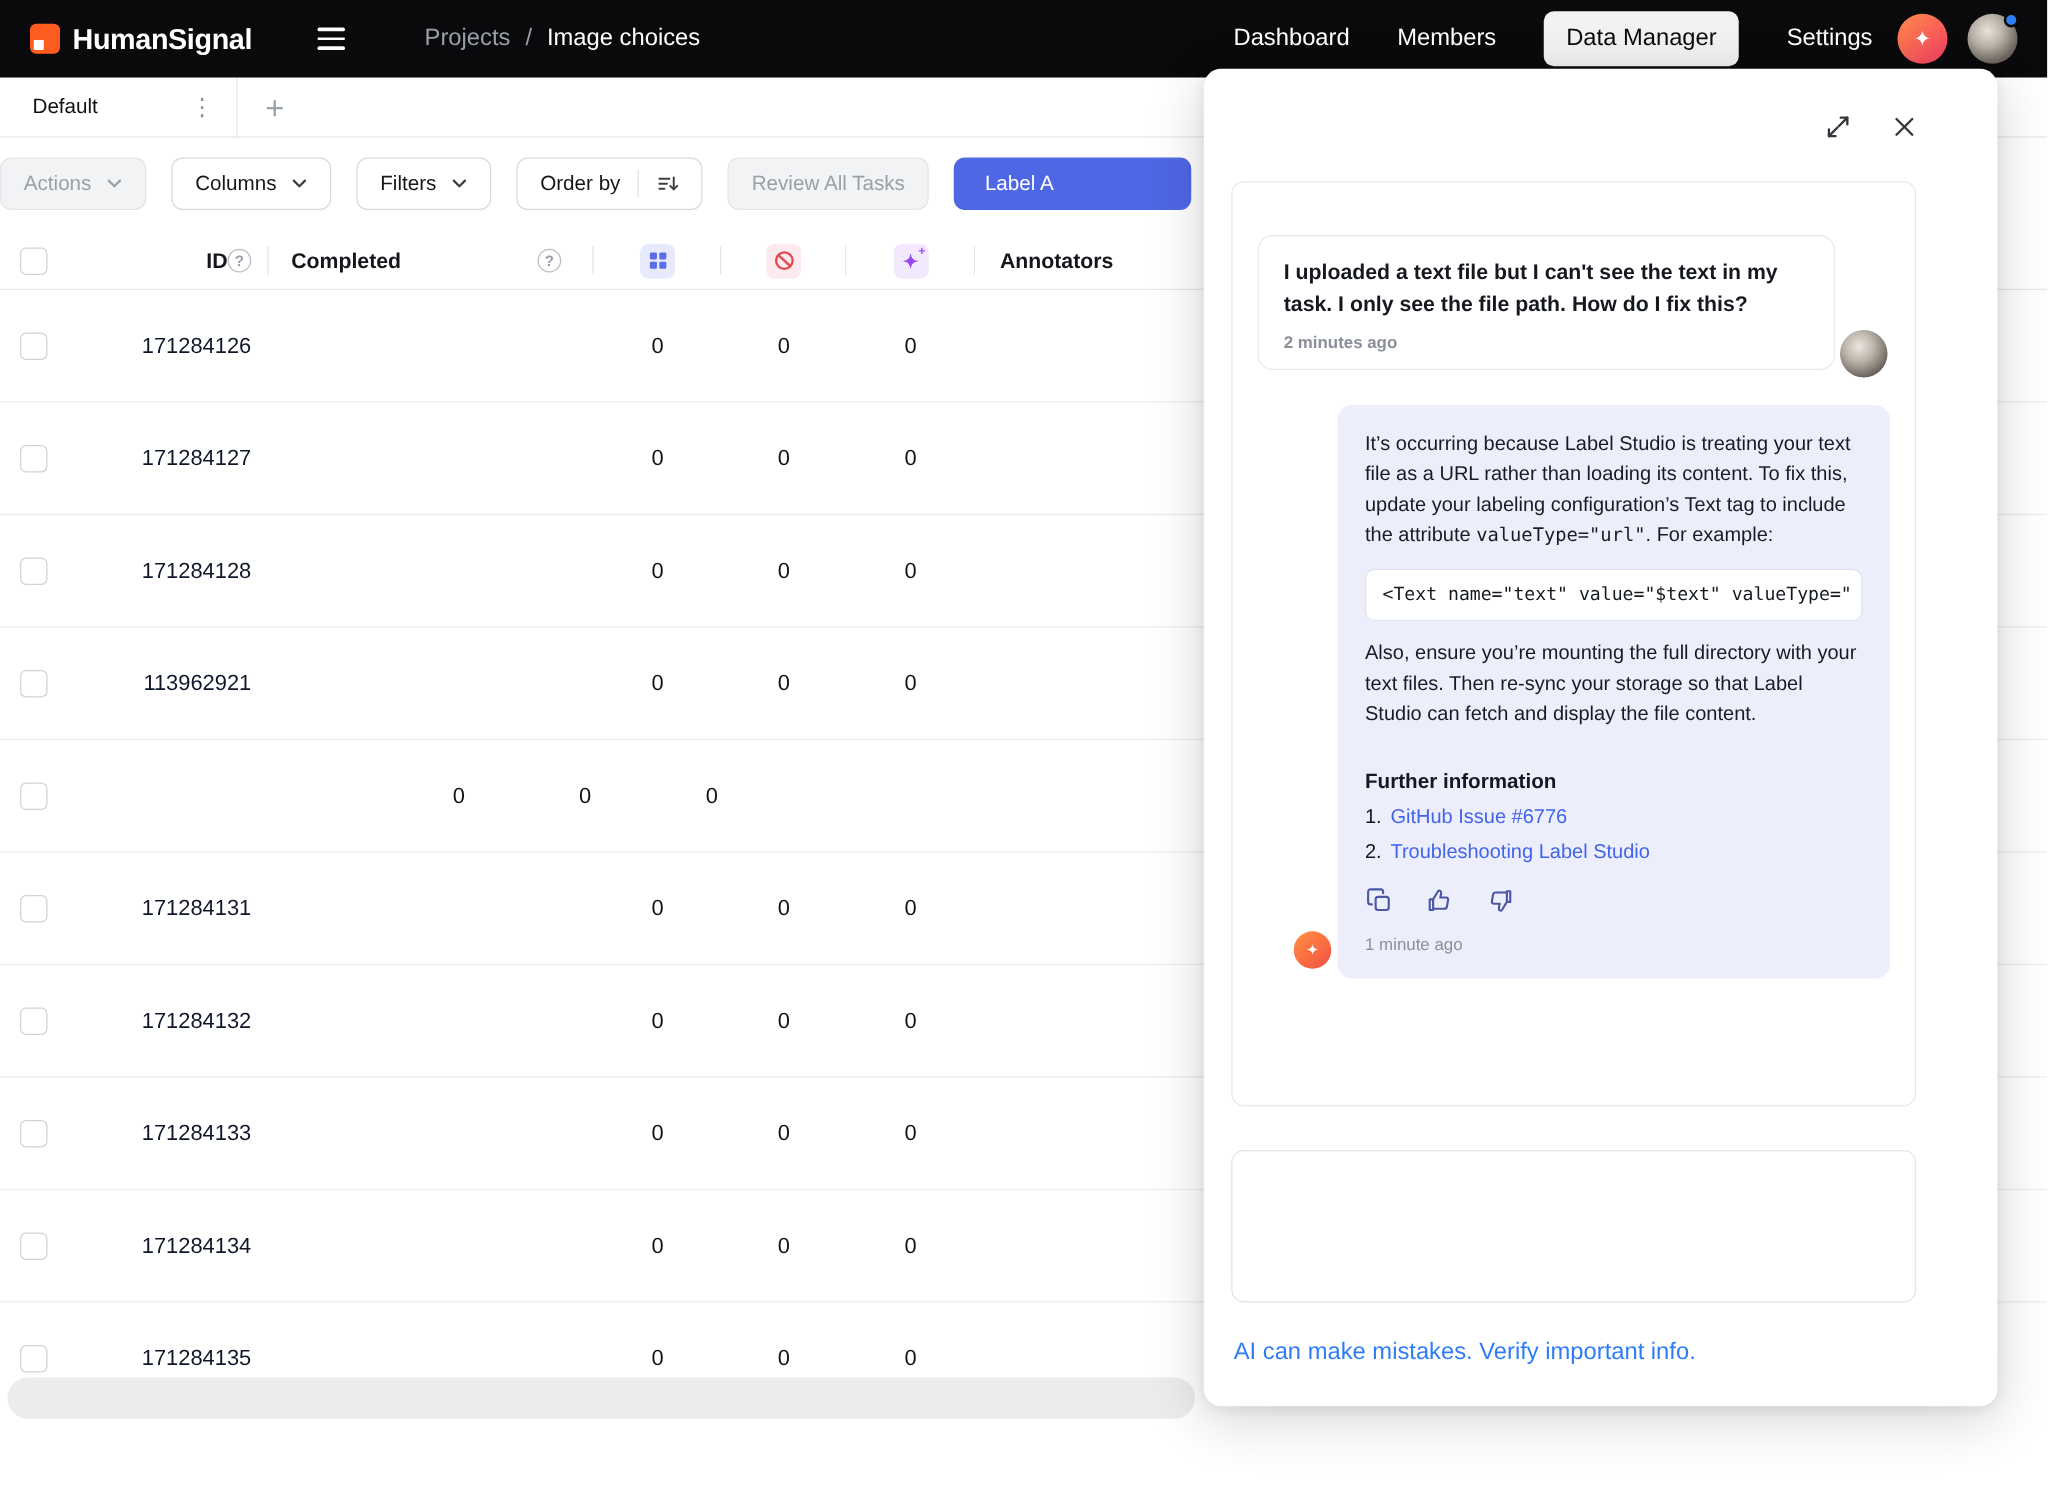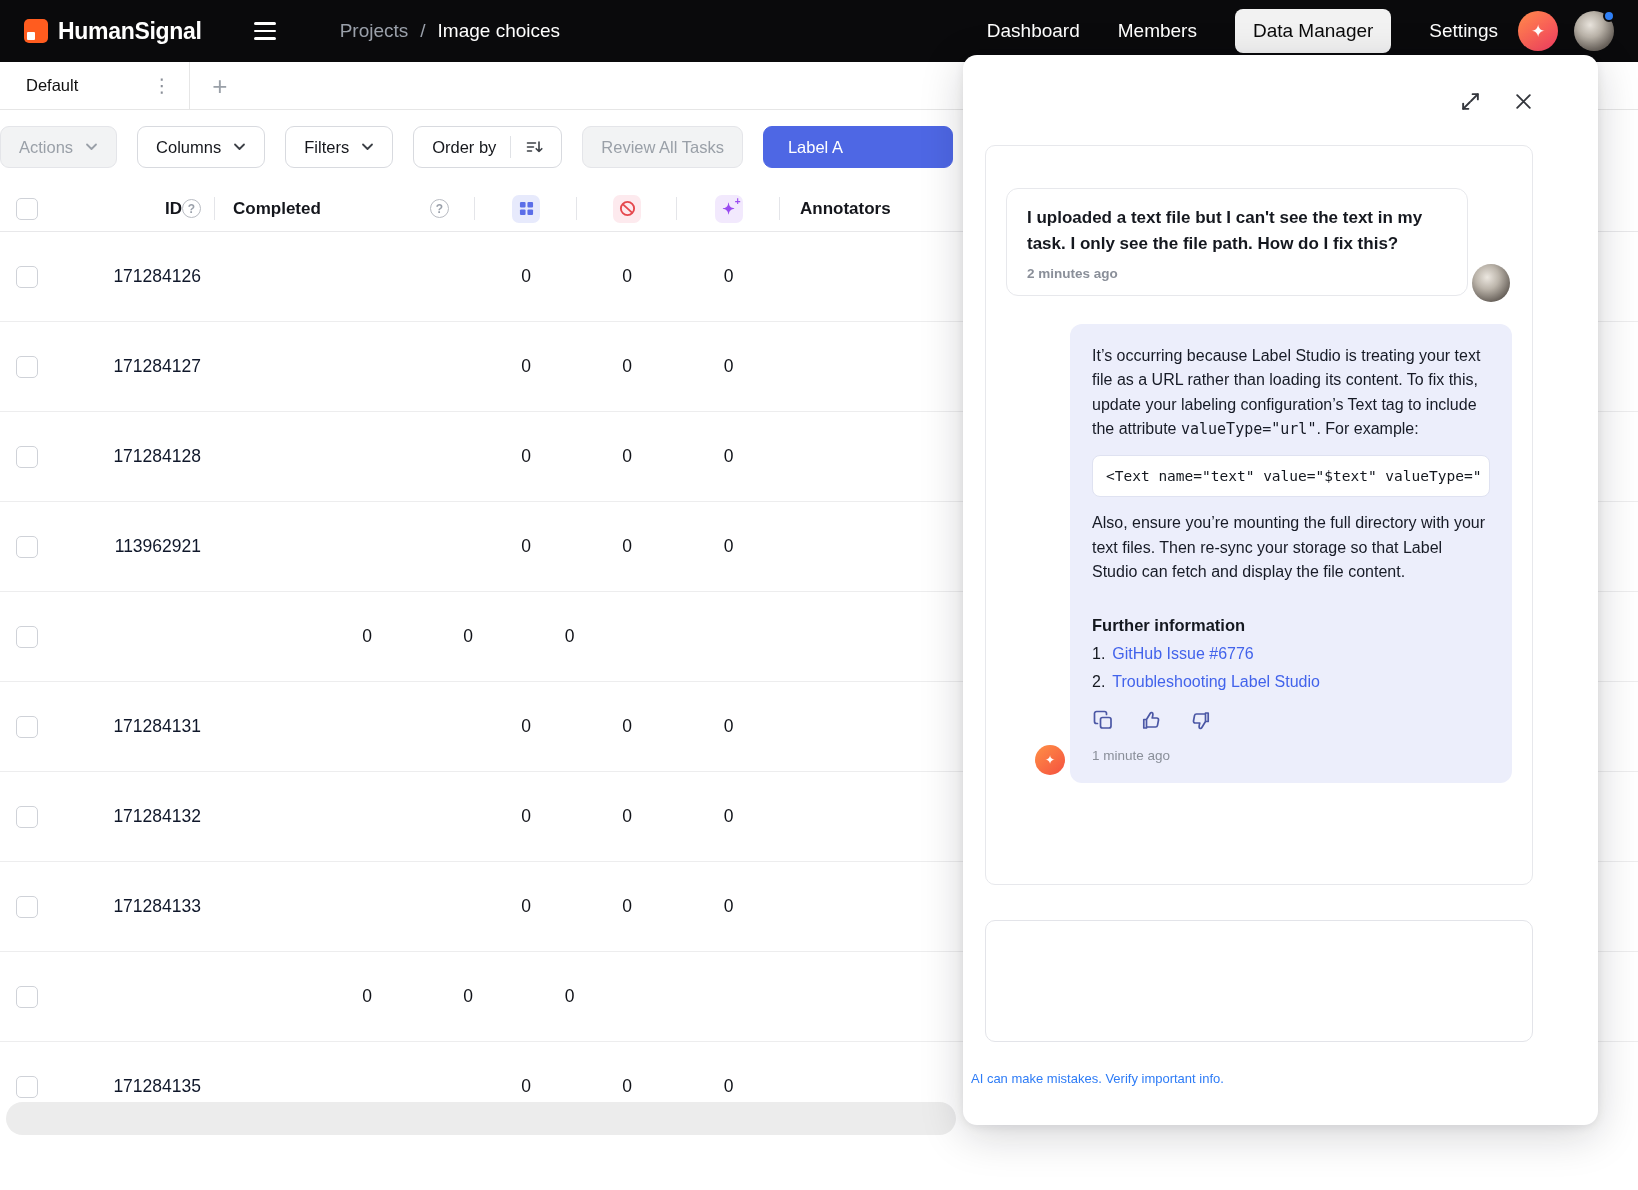--- a/index.html
+++ b/index.html
@@ -94,21 +94,21 @@
   .further { font-weight: 700; font-size: 16.5px; margin-top: 32px; color: #14181f; }
   .ref-item { display: flex; gap: 7px; font-size: 16px; margin-top: 10px; }
   .ref-num { color: #14181f; }
   .ref-link { color: #4263eb; text-decoration: none; cursor: pointer; }
   .actions-row { display: flex; gap: 26px; margin-top: 18px; }
   .actions-row .icon-btn svg { stroke: #4b57a5; stroke-width: 1.7; }
   .ai-time { margin-top: 16px; font-size: 13.5px; color: #8a8f99; }
   .ai-avatar { position: absolute; left: -35px; bottom: 8px; width: 30px; height: 30px; border-radius: 50%; background: linear-gradient(140deg, #ff9046, #f4503f); color: #fff; display: grid; place-items: center; font-size: 12px; }
 
   .chat-input { position: absolute; left: 22px; top: 865px; width: 548px; height: 122px; border: 1px solid #e3e4e9; border-radius: 10px; resize: none; font-family: inherit; font-size: 16px; padding: 14px; outline: none; }
-  .chat-footer { position: absolute; left: 8px; top: 1016px; font-size: 13px; color: #2e7cf6; cursor: pointer; text-decoration: none; }
+  .chat-footer { position: absolute; left: 24px; top: 1016px; font-size: 19px; color: #2e7cf6; cursor: pointer; text-decoration: none; }
 </style>
 </head>
 <body>
 
 <div class="app">
 
   <header class="topbar">
     <div class="logo">
       <span class="logo-mark">
           <span class="logo-notch"></span>
@@ -322,20 +322,23 @@
         </div>
         <div class="cell c-completed"></div>
         <div class="cell c-num">0</div>
         <div class="cell c-num2">0</div>
         <div class="cell c-num3">0</div>
         <div class="cell c-annot"></div>
       </div>
       <div class="trow">
         <div class="cell c-check">
           <span class="checkbox"></span>
+        </div>
+        <div class="cell c-id">
+          <span class="id-text">171284134</span>
         </div>
         <div class="cell c-completed"></div>
         <div class="cell c-num">0</div>
         <div class="cell c-num2">0</div>
         <div class="cell c-num3">0</div>
         <div class="cell c-annot"></div>
       </div>
       <div class="trow">
         <div class="cell c-check">
           <span class="checkbox"></span>

